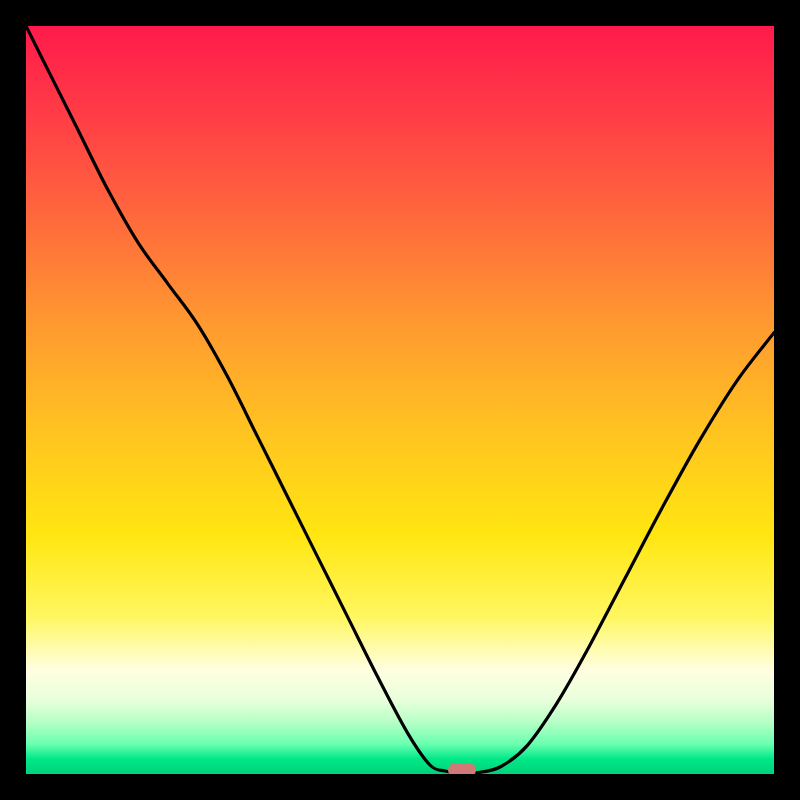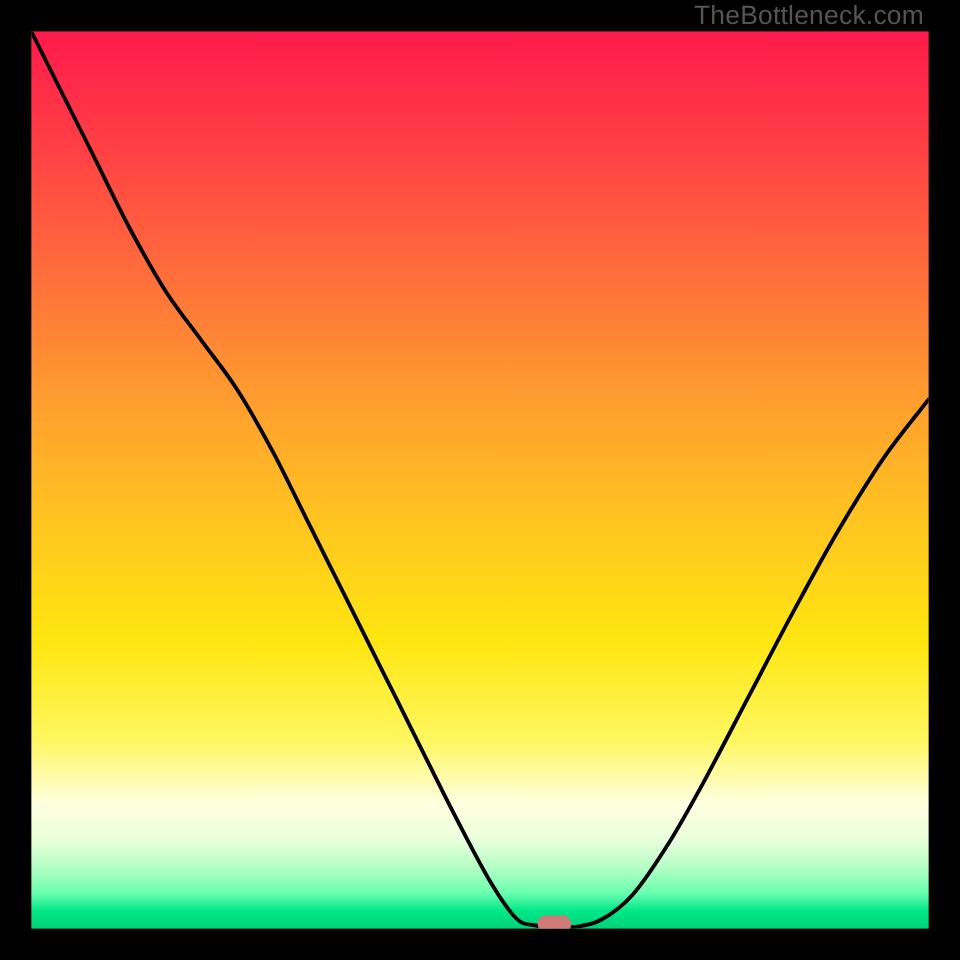--- a/index.html
+++ b/index.html
@@ -75,15 +75,14 @@
 <div class="frame">
 
   <div class="plot-area">
     <div class="gradient"></div>
     <svg class="curve" viewBox="0 0 748 748" preserveAspectRatio="none">
       <path id="curve-path" d="M 0.0 0.0 C 3.7 7.5, 13.7 27.4, 22.4 44.9 C 31.2 62.3, 42.4 84.8, 52.4 104.7 C 62.3 124.7, 72.3 145.9, 82.3 164.6 C 92.3 183.3, 102.2 201.3, 112.2 216.9 C 122.2 232.5, 132.1 244.3, 142.1 258.1 C 152.1 271.8, 162.1 283.6, 172.0 299.2 C 182.0 314.8, 192.0 332.9, 202.0 351.6 C 211.9 370.3, 221.9 391.5, 231.9 411.4 C 241.9 431.3, 251.8 451.3, 261.8 471.2 C 271.8 491.2, 281.7 511.1, 291.7 531.1 C 301.7 551.0, 311.7 571.0, 321.6 590.9 C 331.6 610.9, 341.6 631.4, 351.6 650.8 C 361.5 670.1, 372.8 692.1, 381.5 706.9 C 390.2 721.6, 397.7 732.7, 403.9 739.0 C 410.2 745.4, 413.9 743.8, 418.9 745.0 C 423.9 746.3, 428.2 746.3, 433.8 746.5 C 439.4 746.8, 445.7 747.5, 452.5 746.5 C 459.4 745.5, 466.9 745.0, 475.0 740.5 C 483.1 736.0, 491.8 730.2, 501.2 719.6 C 510.5 709.0, 521.1 692.8, 531.1 676.9 C 541.1 661.1, 549.8 645.1, 561.0 624.6 C 572.2 604.0, 585.9 577.2, 598.4 553.5 C 610.9 529.8, 623.3 505.5, 635.8 482.5 C 648.3 459.4, 660.7 436.3, 673.2 415.1 C 685.7 393.9, 698.1 373.4, 710.6 355.3 C 723.1 337.2, 741.8 314.8, 748.0 306.7" fill="none" stroke="#000" stroke-width="3.2" stroke-linejoin="round" stroke-linecap="round"></path>
     </svg>
     <div class="marker" id="marker" style="left: 436.084px; top: 744.26px; background: rgb(207, 122, 119);"></div>
   </div>
 
-  <div class="watermark">TheBottleneck.com</div>
 
 </div>
 
 </body></html>

